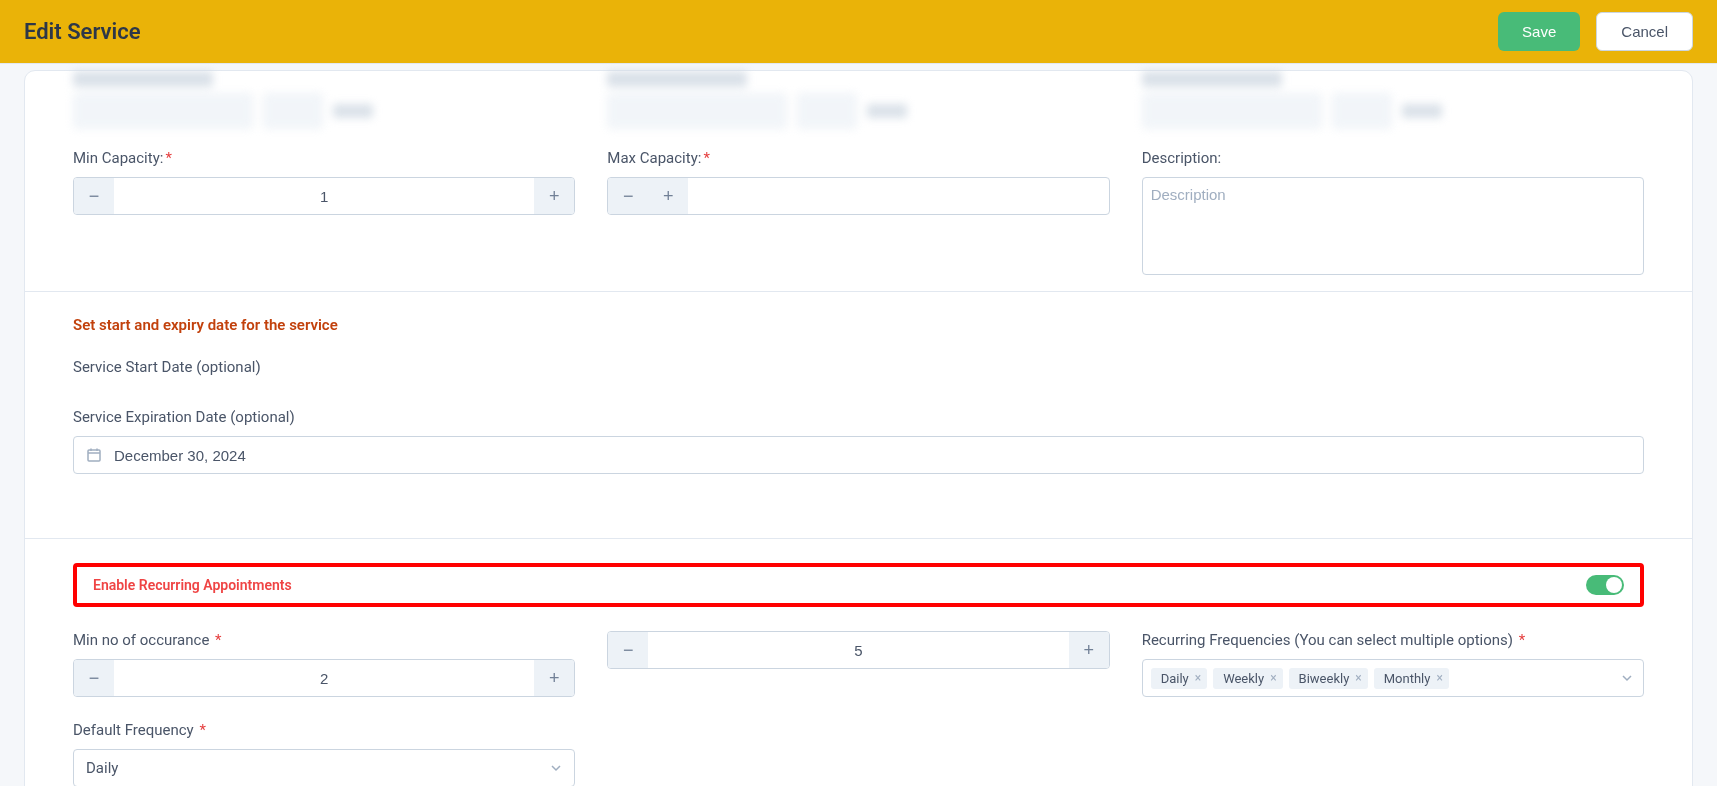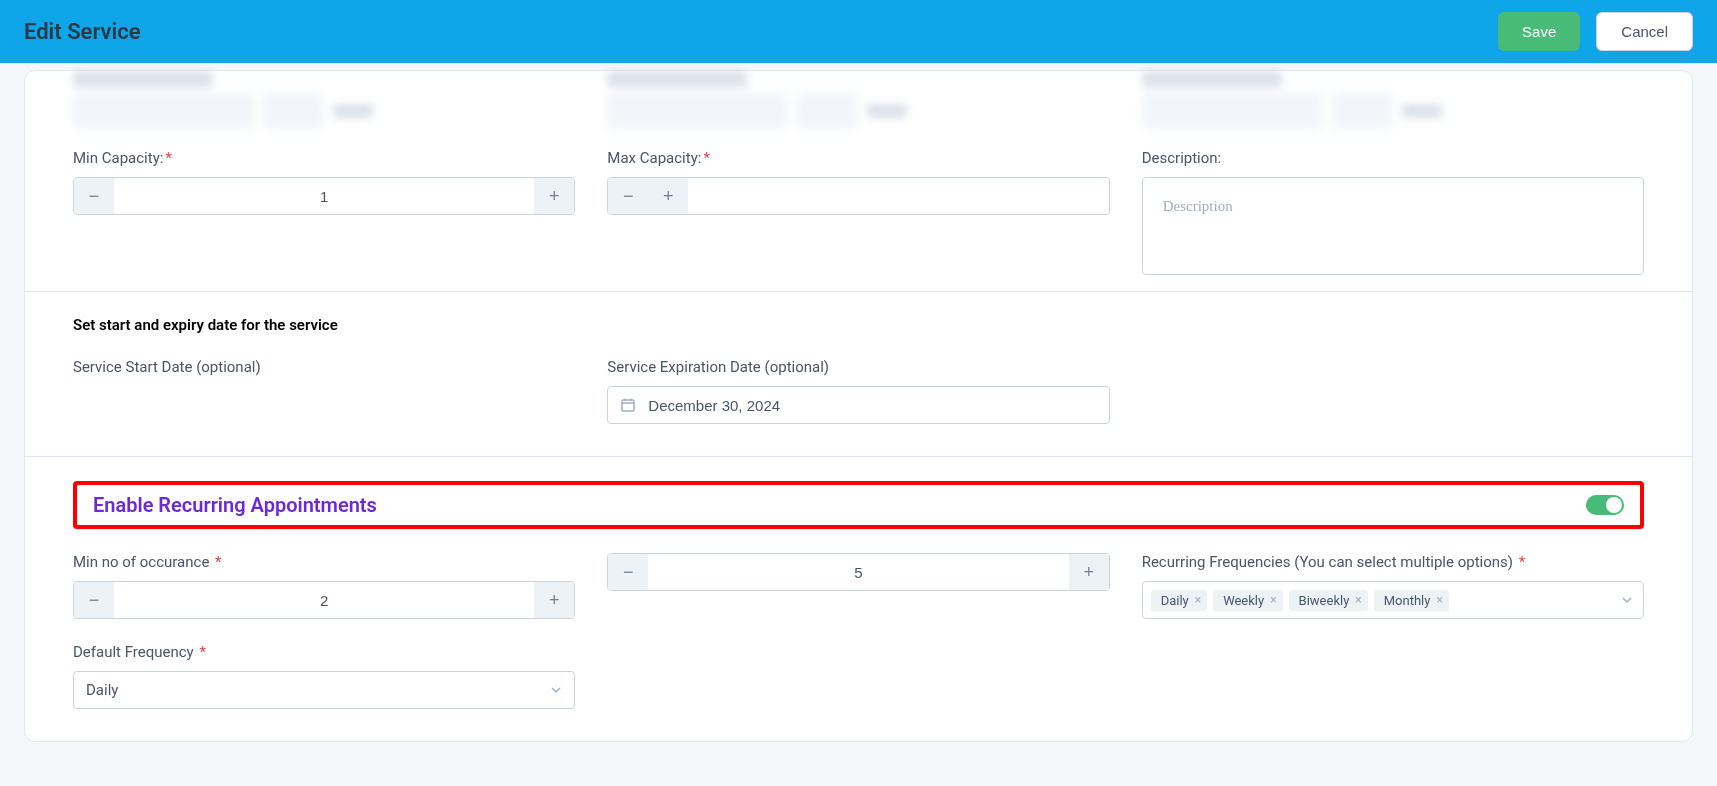--- a/index.html
+++ b/index.html
@@ -5,21 +5,21 @@
 * { box-sizing: border-box; margin: 0; padding: 0; }
 body {
   font-family: -apple-system, BlinkMacSystemFont, "Segoe UI", Roboto, sans-serif;
   background: #f5f7fa;
   color: #4a5568;
   width: 1717px;
 }
 .header {
   position: fixed;
   top: 0; left: 0; right: 0;
-  background: #0ea5e9;
+  background: #eab308;
   padding: 12px 24px;
   display: flex;
   align-items: center;
   justify-content: space-between;
   border-bottom: 1px solid #e2e8f0;
   z-index: 100;
   width: 1717px;
 }
 .header h1 {
   font-size: 22px;
@@ -68,21 +68,21 @@
 .blurred-unit { height: 14px; width: 40px; background: #cbd5e0; border-radius: 2px; }
 
 .row {
   display: grid;
   grid-template-columns: 1fr 1fr 1fr;
   gap: 32px;
   align-items: flex-start;
 }
 .row-2 {
   display: grid;
-  grid-template-columns: 1fr 1fr 1fr;
+  grid-template-columns: 1fr;
   gap: 32px;
 }
 .field { display: flex; flex-direction: column; gap: 10px; }
 .label { font-size: 15px; color: #4a5568; }
 .req { color: #e53e3e; margin-left: 2px; }
 
 .stepper {
   display: flex;
   border: 1px solid #cbd5e0;
   border-radius: 4px;
@@ -106,32 +106,32 @@
   text-align: center;
   font-size: 15px;
   color: #4a5568;
   outline: none;
 }
 
 textarea.description {
   border: 1px solid #cbd5e0;
   border-radius: 4px;
   height: 98px;
-  padding: 20px;
+  padding: 8px;
   font-size: 15px;
   resize: none;
-  font-family: Liberation Serif, serif;
+  font-family: Liberation Sans, sans-serif;
   outline: none;
 }
 textarea.description::placeholder { color: #a0aec0; }
 
 .section-title {
   font-size: 15px;
   font-weight: 600;
-  color: #000000;
+  color: #c2410c;
   margin-bottom: 24px;
 }
 
 .date-input {
   display: flex;
   align-items: center;
   border: 1px solid #cbd5e0;
   border-radius: 4px;
   height: 38px;
   padding: 0 12px;
@@ -153,23 +153,23 @@
 .recurring-header {
   display: flex;
   justify-content: space-between;
   align-items: center;
   border: 4px solid #ff0000;
   border-radius: 4px;
   padding: 8px 16px;
   margin-bottom: 24px;
 }
 .recurring-header .title {
-  font-size: 20px;
+  font-size: 14px;
   font-weight: 600;
-  color: #6d28d9;
+  color: #ef4444;
 }
 .toggle {
   width: 38px; height: 20px;
   background: #48bb78;
   border-radius: 999px;
   position: relative;
   cursor: pointer;
 }
 .toggle::after {
   content: "";

